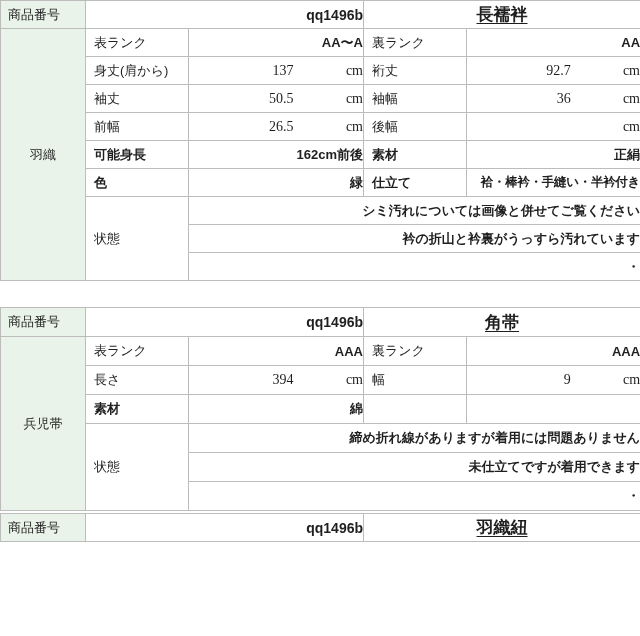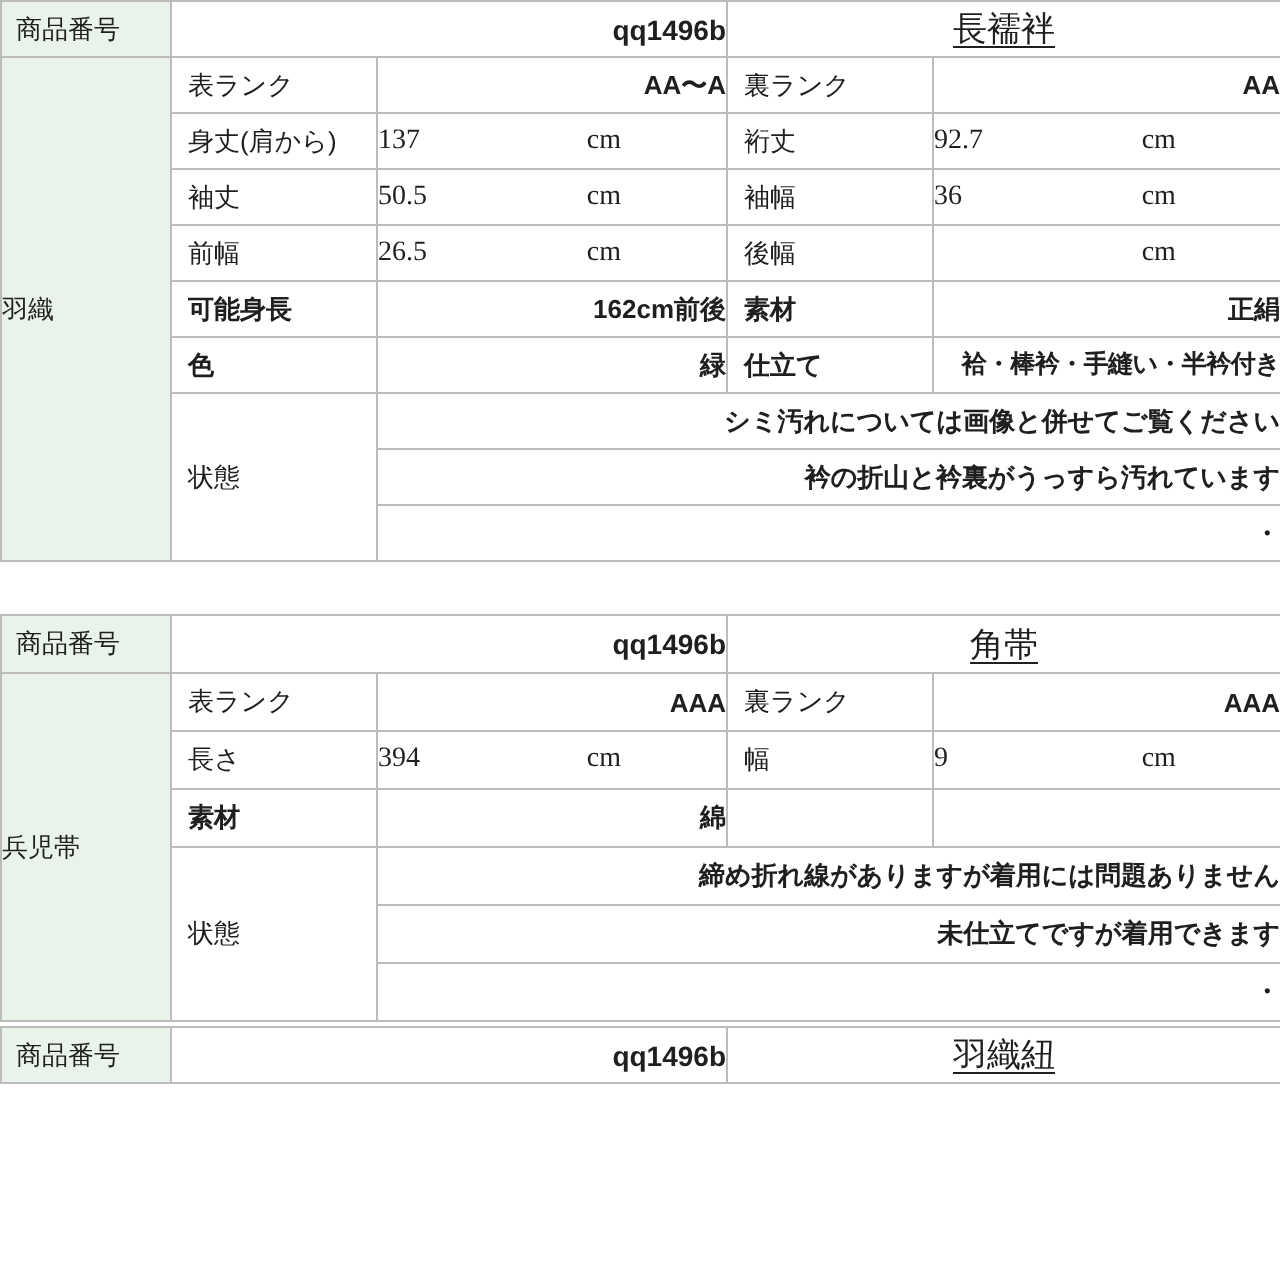--- a/index.html
+++ b/index.html
@@ -5,30 +5,30 @@
   html,body{margin:0;padding:0;background:#ffffff;}
   body{width:640px;font-family:"Liberation Sans","DejaVu Sans",sans-serif;color:#1f1f1f;}
   table{border-collapse:collapse;table-layout:fixed;width:640px;background:#fff;}
   col.c0{width:85px;} col.c1{width:103px;} col.c2{width:105px;} col.c3{width:70px;}
   col.c4{width:103px;} col.c5{width:104px;} col.c6{width:70px;}
   td{border:1px solid var(--border,#bcbcbc);font-size:13px;overflow:hidden;white-space:nowrap;padding:0;}
   .t1 tr{height:28px;} .t2 tr{height:29px;} .t3 tr.hdr{height:28px;} .t3 tr.body{height:74px;}
   .t1{margin-bottom:26px;} .t2{margin-bottom:2px;}
   .green{background:var(--label-bg,#e9f3e9);}
   .plabel{padding-left:7px;text-align:left;}
-  .side{text-align:left;vertical-align:middle;}
+  .side{text-align:center;vertical-align:middle;}
   .lbl{text-align:left;padding-left:8px;margin-top:20px;}
   .val{text-align:right;}
   .b{font-weight:bold;}
   .tight{font-size:12.5px;letter-spacing:-0.3px;}
   .pcode{text-align:right;font-weight:bold;font-size:14px;}
-  .iname{text-align:center;font-weight:normal;font-size:17px;}
+  .iname{text-align:center;font-weight:bold;font-size:17px;}
   .iname .u{text-decoration:underline;text-underline-offset:3px;}
   .mval{padding:0;}
-  .num,.unit{display:inline-block;font-family:"Liberation Serif","DejaVu Serif",serif;font-size:14px;text-align:left;vertical-align:middle;}
+  .num,.unit{display:inline-block;font-family:"Liberation Serif","DejaVu Serif",serif;font-size:14px;text-align:right;vertical-align:middle;}
   .num{width:60%;} .unit{width:40%;}
   .cond{padding-left:8px;font-weight:bold;text-align:right;}
   .note{padding:4px 10px;white-space:normal;line-height:1.55;text-align:left;vertical-align:middle;font-weight:normal;}
 </style>
 </head>
 <body style="color: rgb(31, 31, 31);">
 
 <table class="t1">
   <colgroup>
       <col class="c0">

